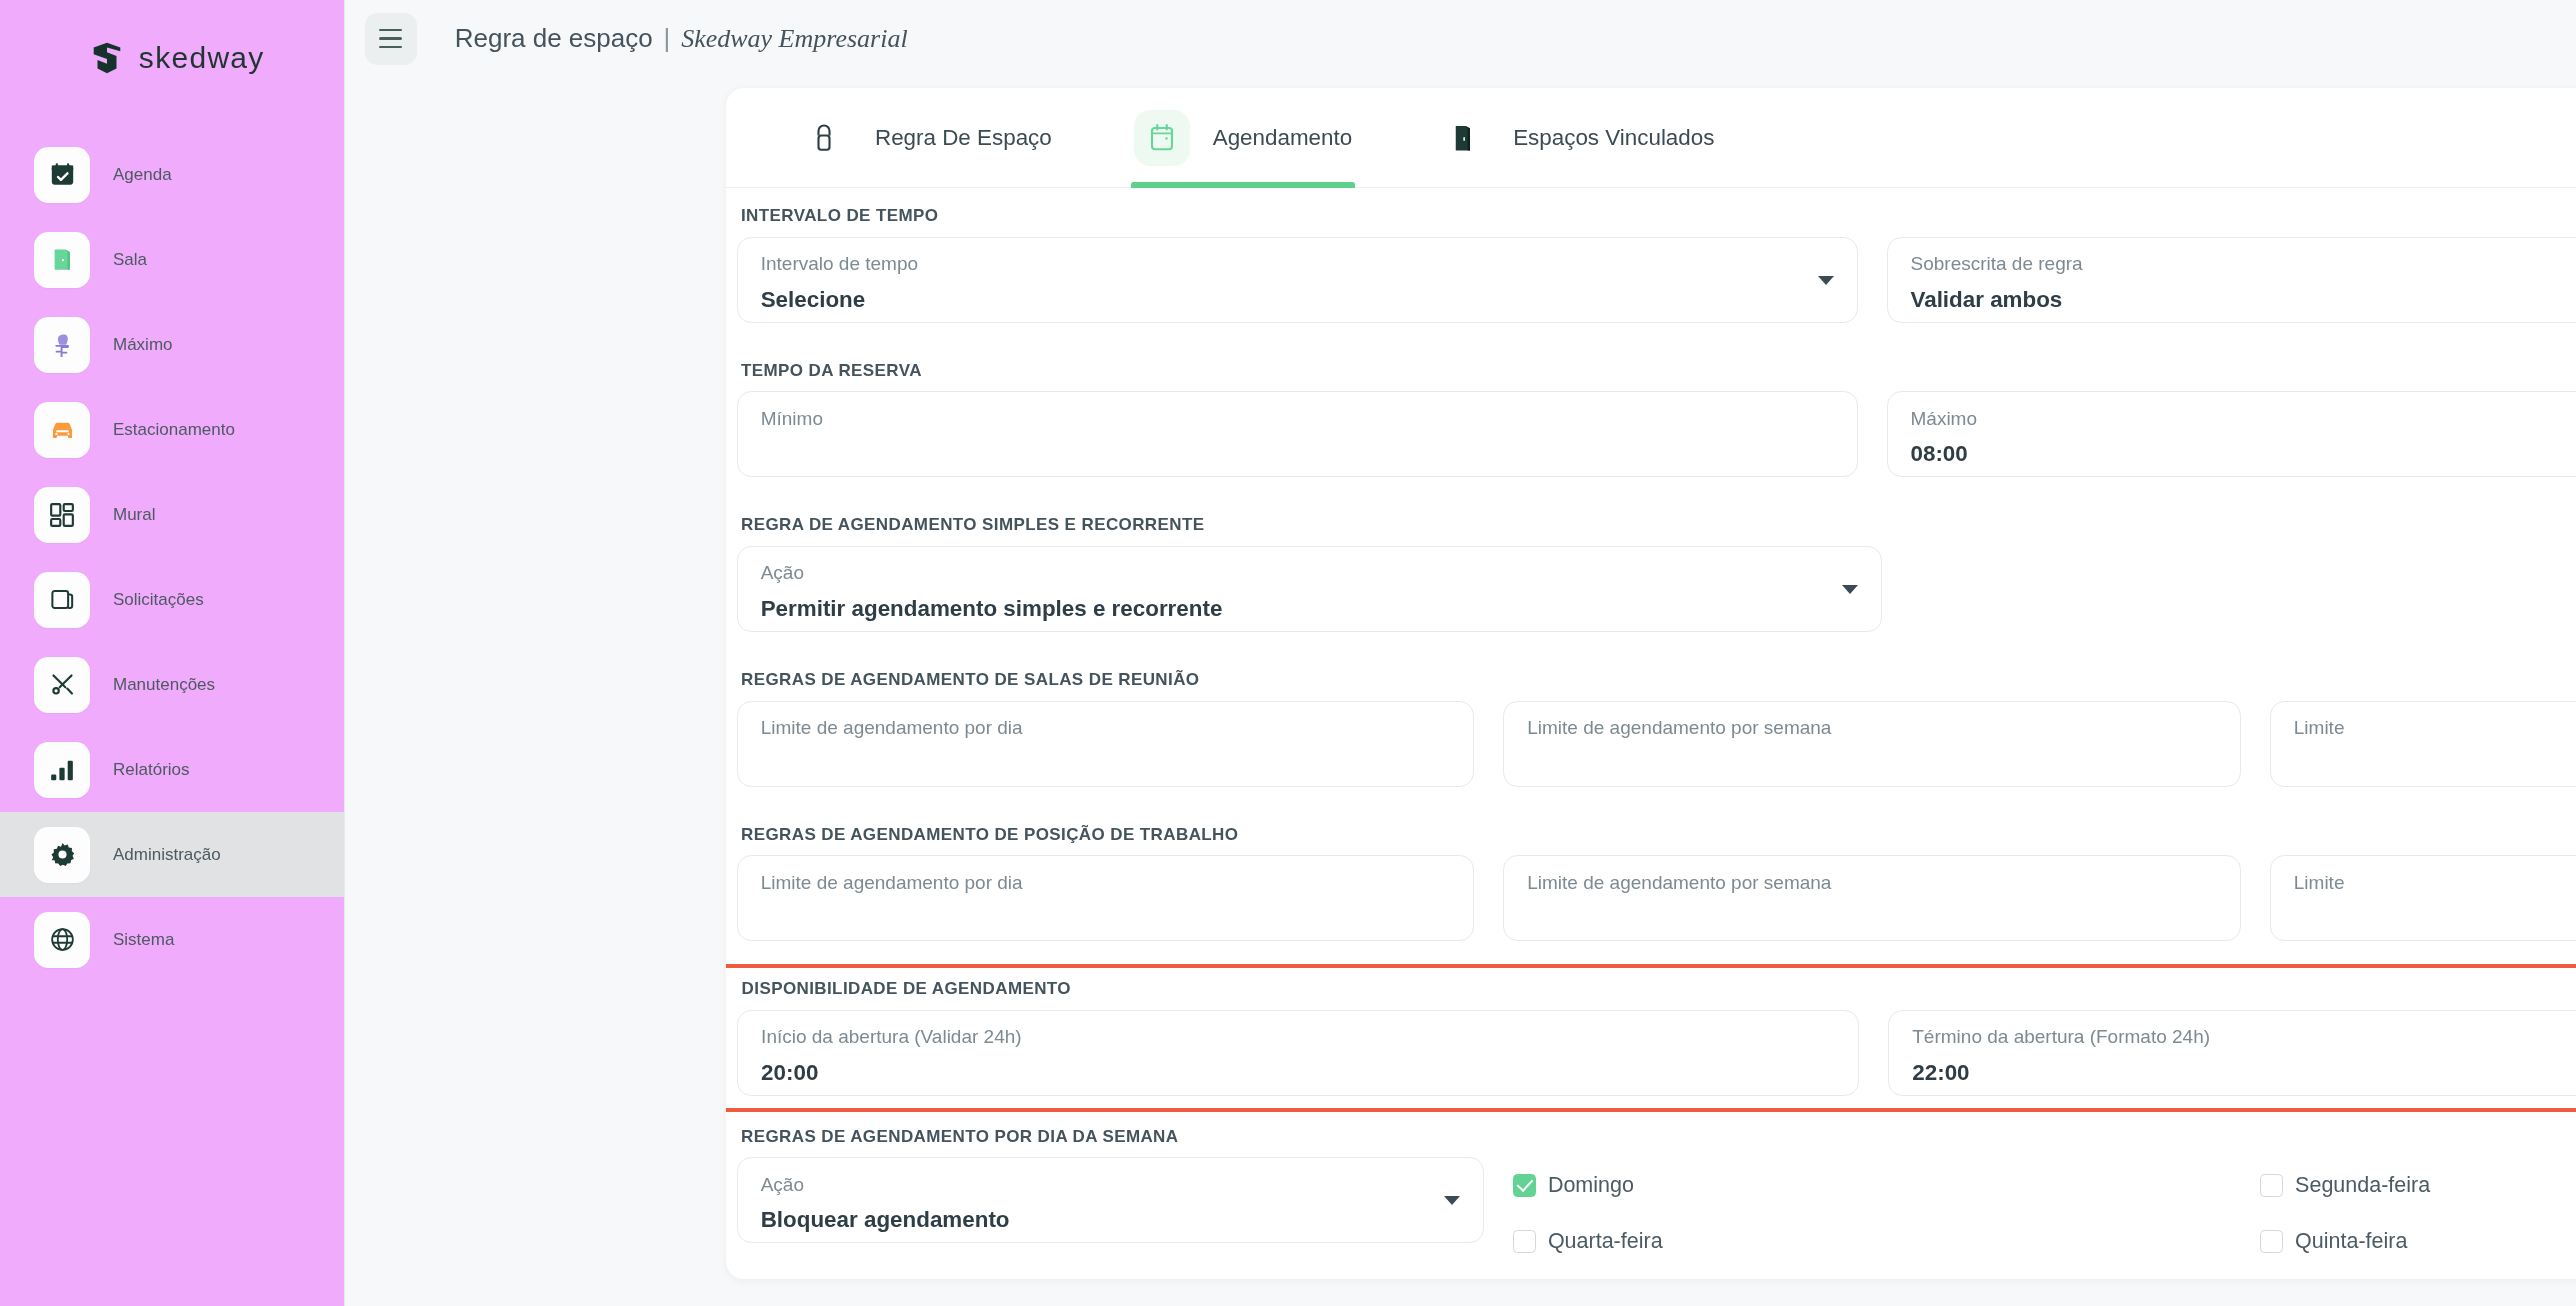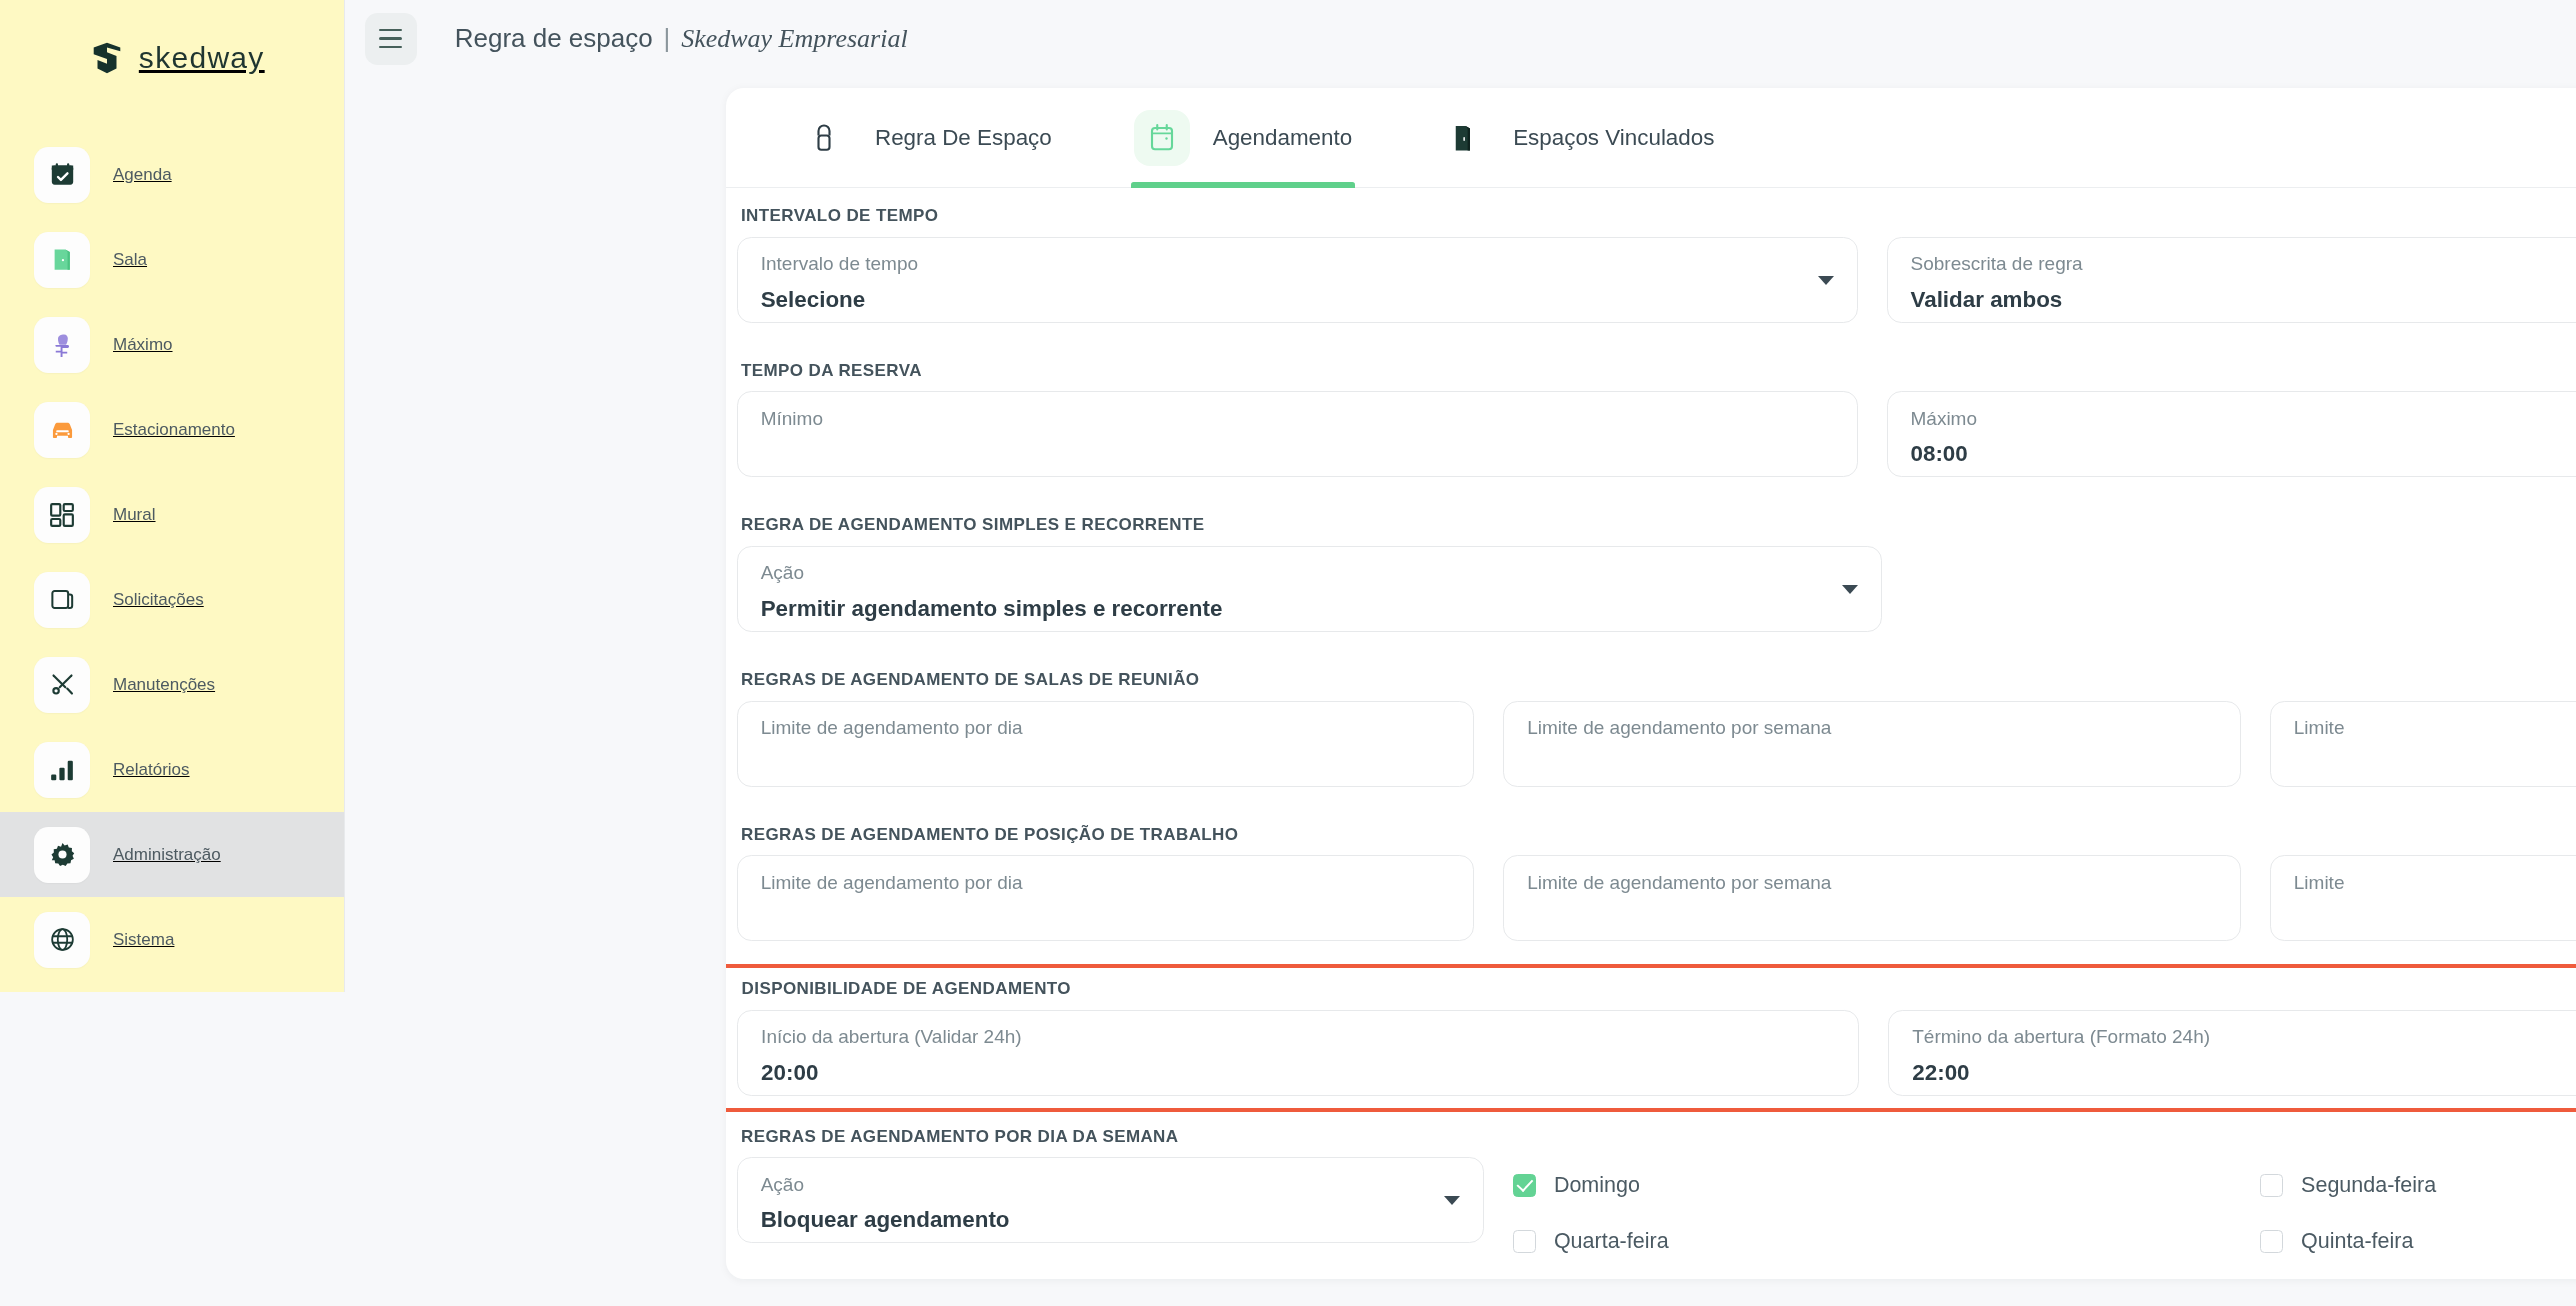--- a/index.html
+++ b/index.html
@@ -6,26 +6,25 @@
   html, body {
     width: 2576px; height: 1306px;
     overflow: hidden;
     font-family: "Liberation Sans", sans-serif;
     background: #f7f8fa;
   }
   .app { display: flex; width: 2576px; height: 1306px; position: relative; }
 
   
   .sidebar {
-    width: 345px; height: 992px;
-    background: #fef9c3;
+    width: 345px; height: 1306px;
+    background: #f0abfc;
     border-right: 0.9px solid #e8eaec;
     flex: 0 0 345px;
     position: relative;
-    text-decoration: underline;
   }
   .brand {
     height: 116px;
     display: flex; align-items: center; justify-content: center;
     gap: 12.5px;
     padding-left: 9px;
   }
   .brand-mark { width: 38px; height: 38px; display:block; }
   .brand-text {
     font-size: 30px; letter-spacing: 1.3px;
@@ -147,21 +146,21 @@
   }
   .highlight-wrap .sec-title { margin-left: 4.5px; }
   .highlight-wrap .row { padding-left: 0; padding-right: 3.6px; }
 
   
   .weekrow { display: flex; gap: 29px; padding: 0 10.7px; }
   .week-left { flex: 1 1 0; min-width: 0; }
   .week-right { flex: 2 1 0; min-width: 0; display: flex; flex-wrap: wrap; }
   .cb-item {
     width: 50%;
-    display: flex; align-items: center; gap: 18px;
+    display: flex; align-items: center; gap: 12px;
     height: 56px;
     cursor: pointer;
   }
   .cb {
     width: 23px; height: 23px; border-radius: 4.5px;
     border: 1.8px solid #d3d8dc; background: #fff;
     flex: 0 0 23px;
     display: flex; align-items: center; justify-content: center;
   }
   .cb.checked { background: #63d394; border-color: #63d394; }

